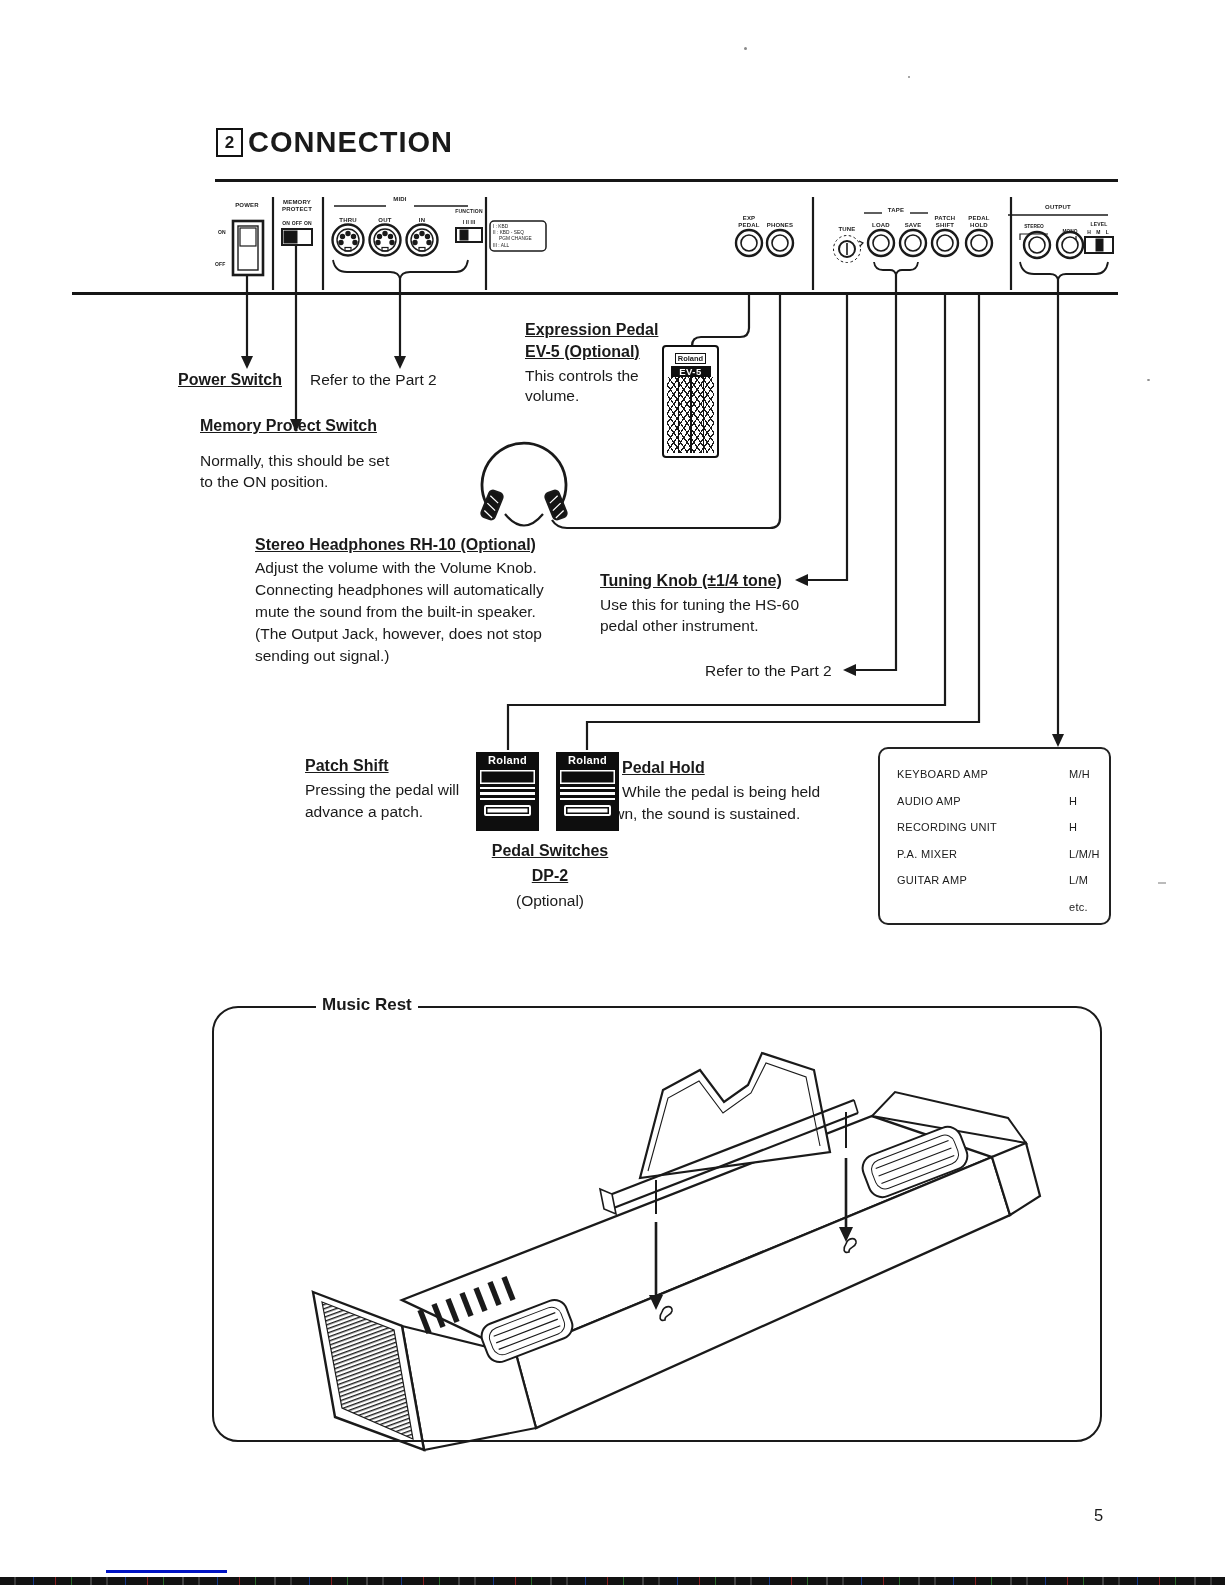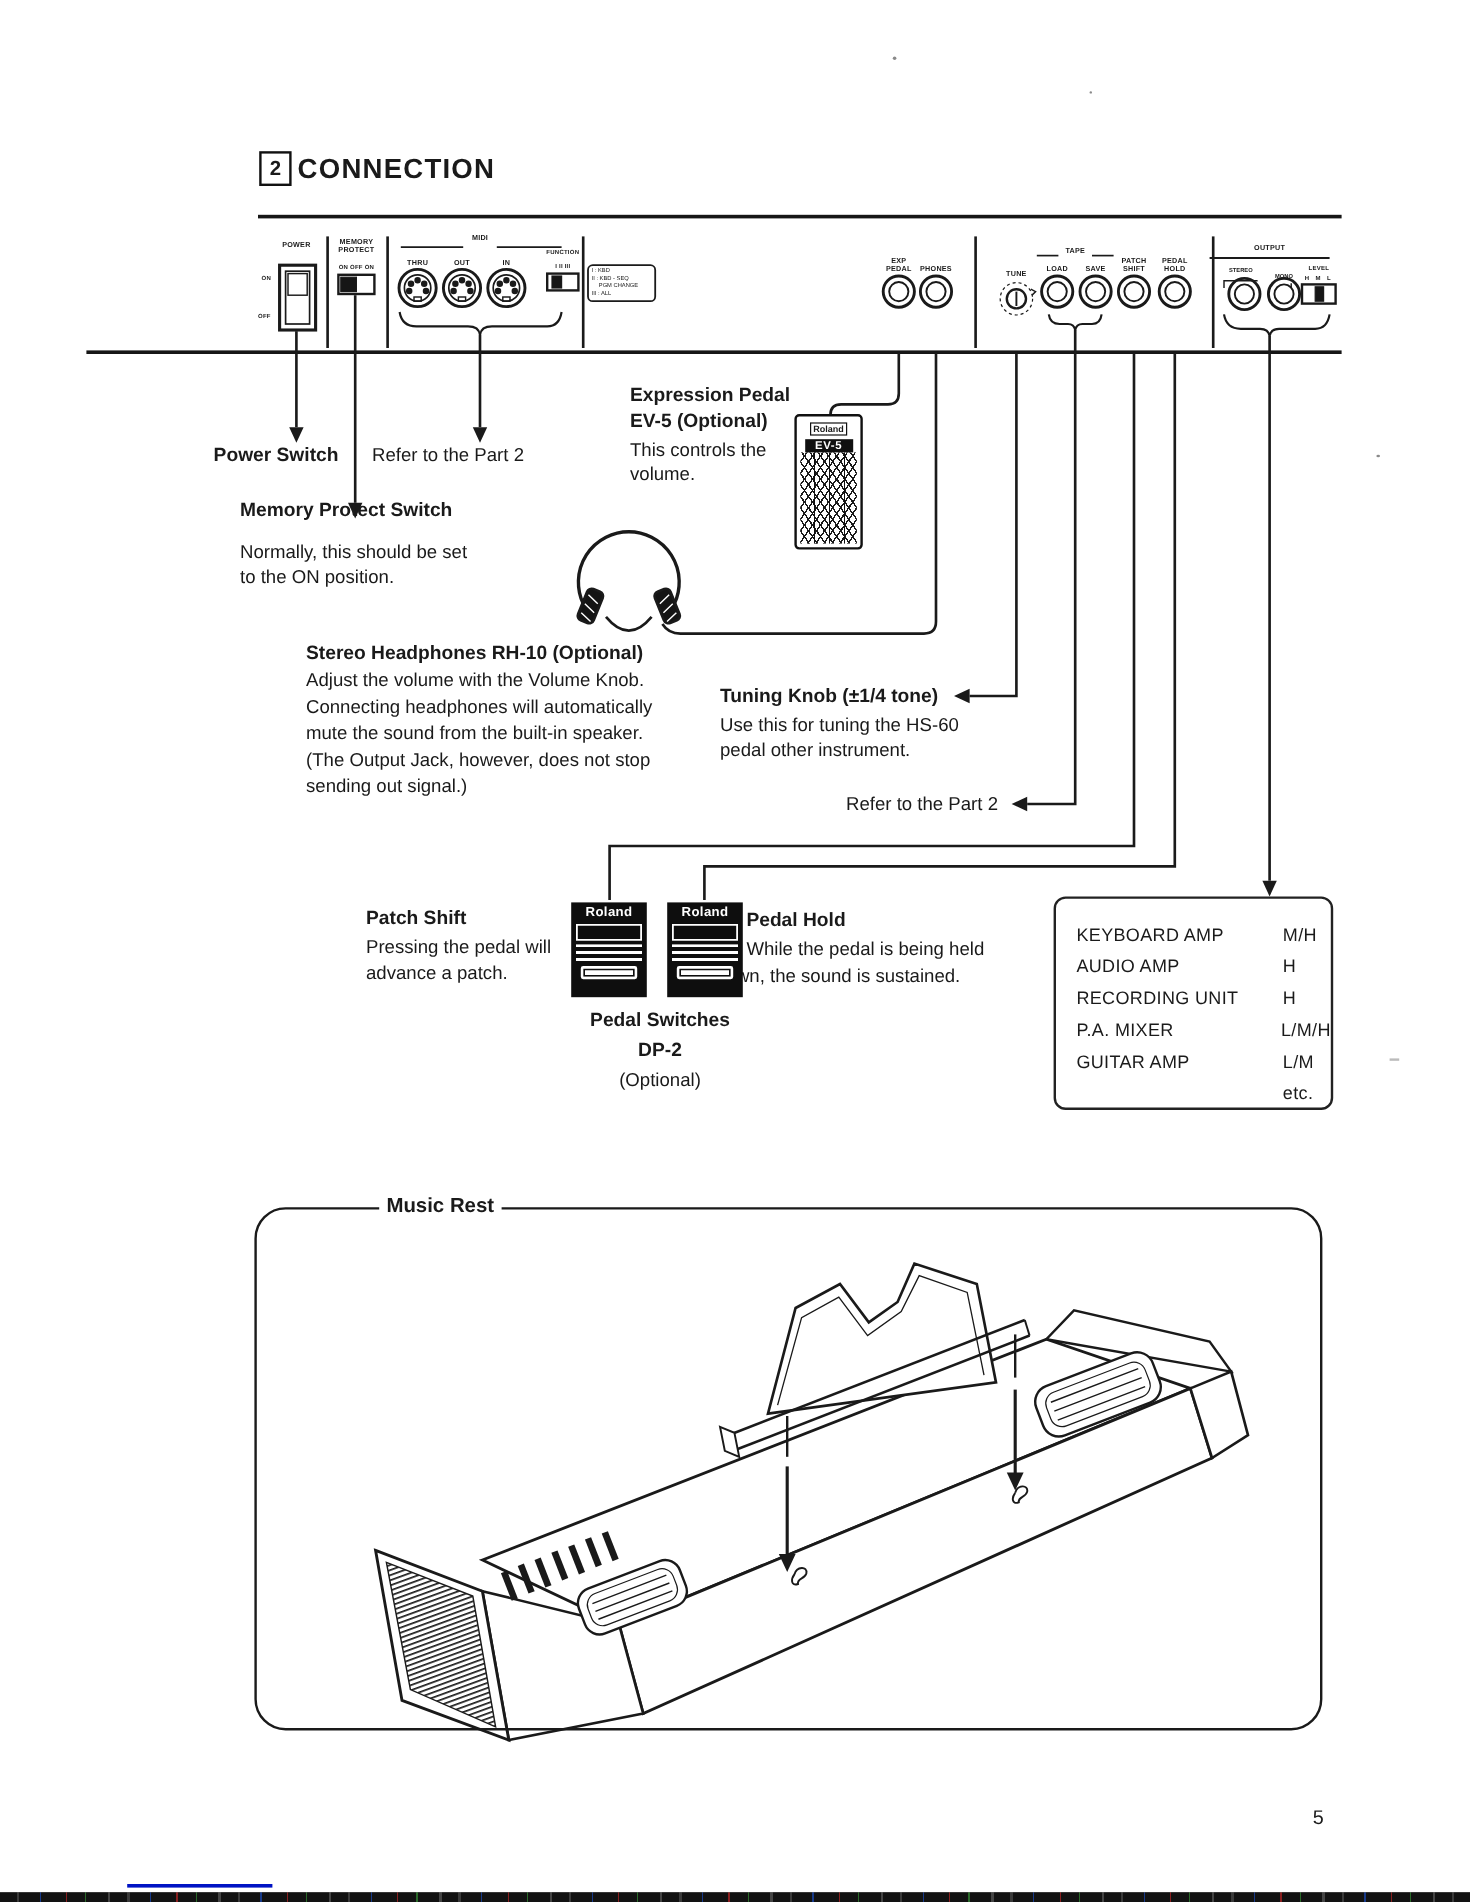--- a/index.html
+++ b/index.html
@@ -1,35 +1,35 @@
 <!DOCTYPE html>
 <html><head>
 <meta charset="utf-8">
 <style>
   html,body{margin:0;padding:0;background:#e8e8e8;}
   .page{position:relative;width:1225px;height:1585px;background:#ffffff;overflow:hidden;
         font-family:"Liberation Sans",sans-serif;color:#1a1a1a;}
   .abs{position:absolute;white-space:nowrap;color:#1a1a1a;}
   .b{font-weight:bold;}
-  .f16{font-size:16px;}
+  .f16{font-size:16px;text-decoration:underline;}
   .f15{font-size:15.5px;}
   .tiny{font-size:6px;letter-spacing:.2px;}
   .tiny5{font-size:5px;letter-spacing:.2px;}
   .ctr{text-align:center;}
   svg{position:absolute;left:0;top:0;}
   .rule{position:absolute;background:#161616;}
   
   .title{position:absolute;left:216px;top:126px;display:flex;align-items:center;gap:5px;}
   .title .num{display:inline-flex;width:23px;height:25px;border:2.5px solid #111;
       align-items:center;justify-content:center;font-weight:bold;font-size:17px;}
-  .title .txt{font-weight:bold;font-size:23px;letter-spacing:1px;}
+  .title .txt{font-weight:bold;font-size:29px;letter-spacing:1px;}
   
   .ampbox{position:absolute;left:878px;top:747px;width:233px;height:178px;
       border:2.2px solid #222;border-radius:10px;padding-top:12px;box-sizing:border-box;}
-  .amp-row{display:flex;height:26.5px;align-items:flex-end;font-size:15px;letter-spacing:.3px;}
+  .amp-row{display:flex;height:26.5px;align-items:center;font-size:11px;letter-spacing:.3px;}
   .amp-name{width:172px;padding-left:17px;}
   
   .mrbox{position:absolute;left:212px;top:1006px;width:886px;height:432px;
       border:2.5px solid #1a1a1a;border-radius:26px;}
   .mrlabel{position:absolute;left:316px;top:995px;background:#fff;padding:0 6px;
       font-weight:bold;font-size:17px;}
   
   .dp2{position:absolute;width:63px;height:79px;background:#0e0e0e;box-sizing:border-box;}
   .dp2-brand{color:#fff;font-size:11px;font-weight:bold;text-align:center;padding-top:2px;letter-spacing:.3px;}
   .dp2-bar{margin:4px 4px 0;height:14px;background:#0e0e0e;box-shadow:inset 0 0 0 1.5px #fff;}

